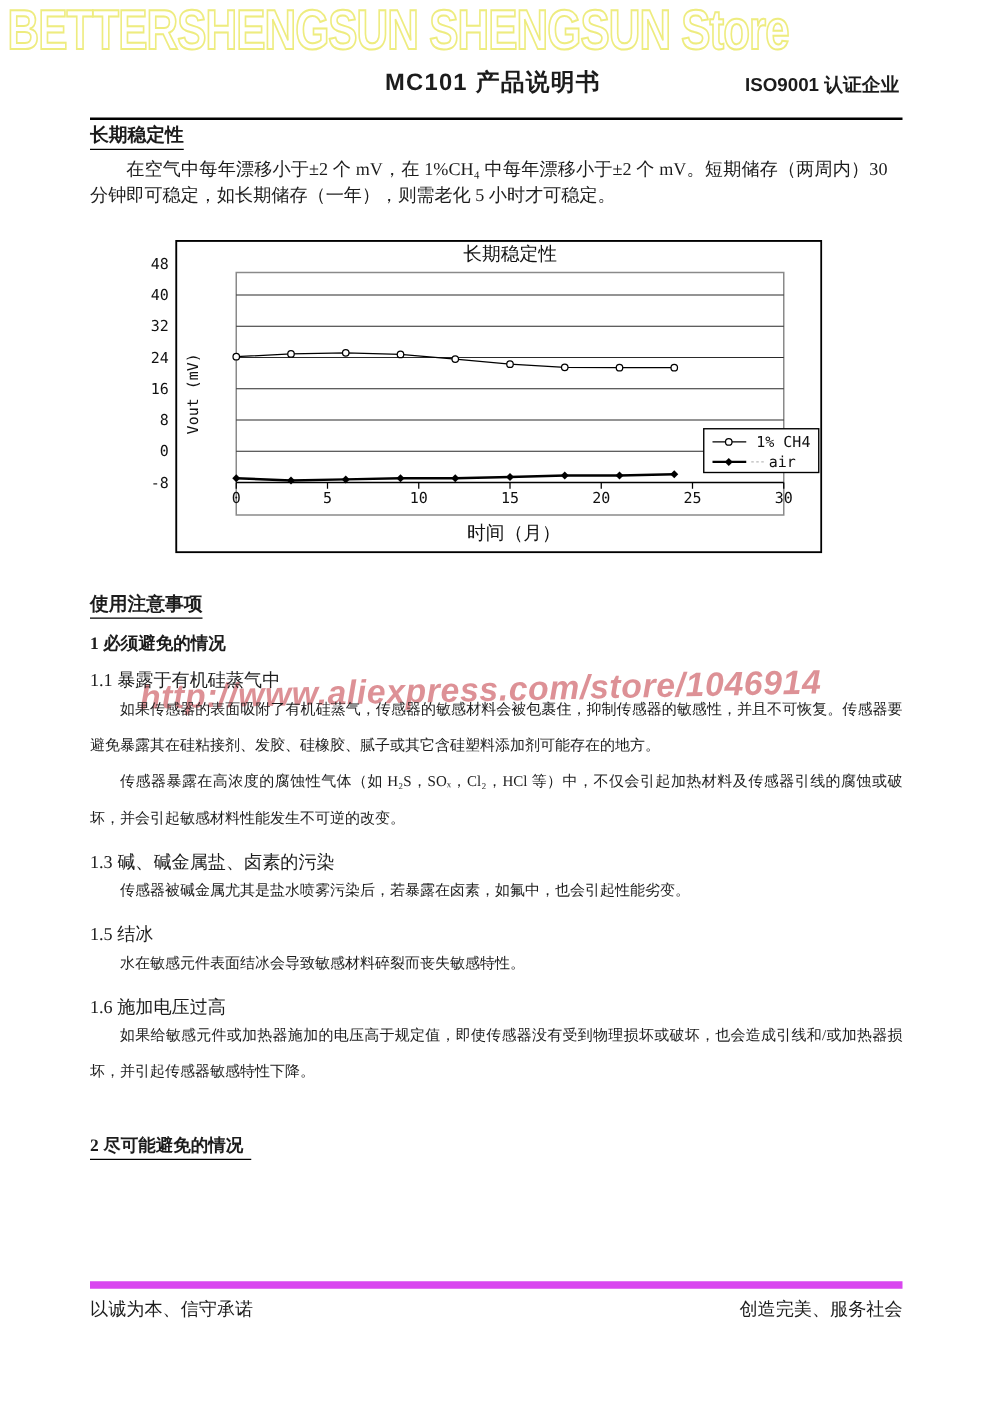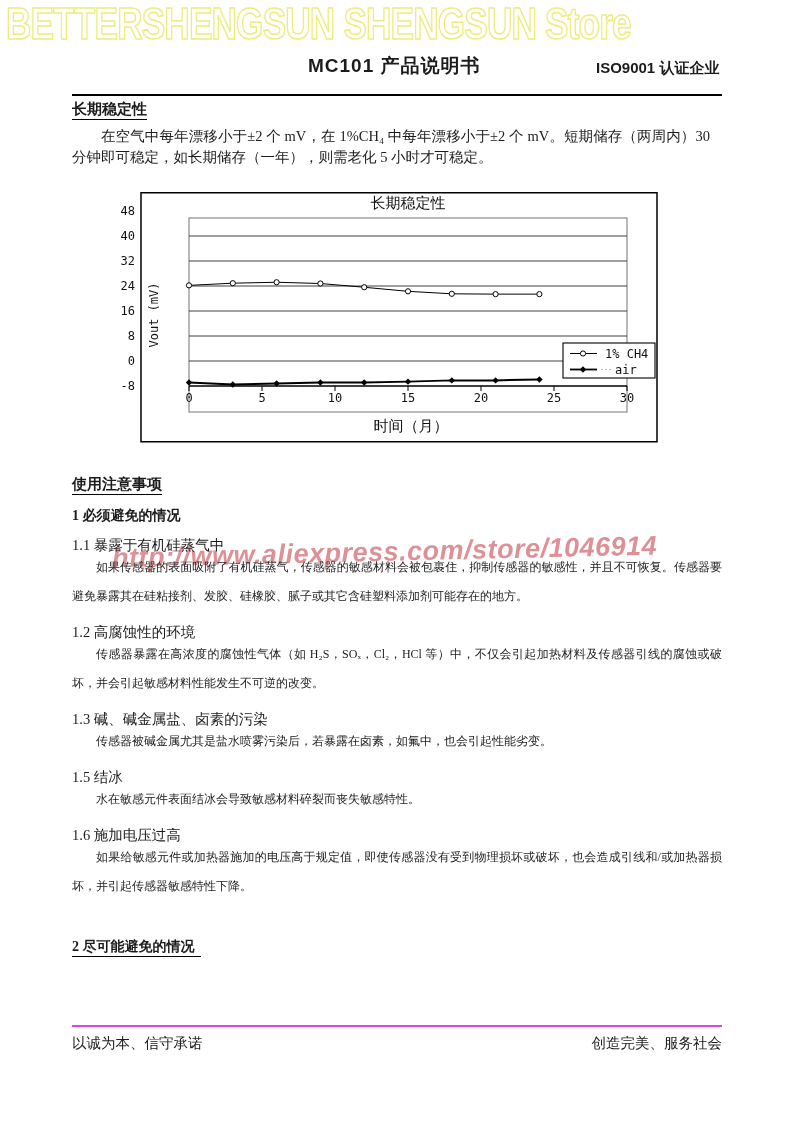--- a/index.html
+++ b/index.html
@@ -39,21 +39,21 @@
           pointer-events:none;}
 
   
   .notes{position:absolute;left:72px;top:475px;width:650px;}
   .group-heading{display:inline-block;font-size:14px;font-weight:bold;margin:12px 0 0 0;line-height:17px;}
   .group-heading.u{border-bottom:1.5px solid #000;padding-bottom:1px;padding-right:6px;}
   .note-title{font-size:14.5px;line-height:16px;margin-top:13px;}
   .note-body{margin:0;font-size:12px;line-height:29px;text-indent:2em;text-align:justify;}
 
   
-  .footer{position:absolute;left:72px;top:1025px;width:650px;border-top:2px solid #d946ef;
+  .footer{position:absolute;left:72px;top:1025px;width:650px;border-top:6px solid #d946ef;
           padding-top:7px;display:flex;justify-content:space-between;font-size:14.5px;}
 
   
   .tick-txt{font-family:"DejaVu Sans Mono","Liberation Mono",monospace;font-size:12px;fill:#111;}
   .cjk-txt{font-family:"Liberation Serif","DejaVu Serif",serif;font-size:15px;fill:#111;}
   .legend-txt{font-family:"DejaVu Sans Mono","Liberation Mono",monospace;font-size:12px;fill:#111;}
 </style>
 </head>
 <body>
 
@@ -143,21 +143,20 @@
     <h2 class="sec-heading">使用注意事项</h2>
     <div>
       <h3 class="group-heading">1 必须避免的情况</h3>
     </div>
     <div id="group1-items">
         <div class="note-item">
           <div class="note-title">1.1 暴露于有机硅蒸气中</div>
           <p class="note-body">如果传感器的表面吸附了有机硅蒸气，传感器的敏感材料会被包裹住，抑制传感器的敏感性，并且不可恢复。传感器要避免暴露其在硅粘接剂、发胶、硅橡胶、腻子或其它含硅塑料添加剂可能存在的地方。</p>
         </div>
         <div class="note-item">
-          <div class="note-title">1.2 高腐蚀性的环境</div>
           <p class="note-body">传感器暴露在高浓度的腐蚀性气体（如 H₂S，SOₓ，Cl₂，HCl 等）中，不仅会引起加热材料及传感器引线的腐蚀或破坏，并会引起敏感材料性能发生不可逆的改变。</p>
         </div>
         <div class="note-item">
           <div class="note-title">1.3 碱、碱金属盐、卤素的污染</div>
           <p class="note-body">传感器被碱金属尤其是盐水喷雾污染后，若暴露在卤素，如氟中，也会引起性能劣变。</p>
         </div>
         <div class="note-item">
           <div class="note-title">1.5 结冰</div>
           <p class="note-body">水在敏感元件表面结冰会导致敏感材料碎裂而丧失敏感特性。</p>
         </div>

